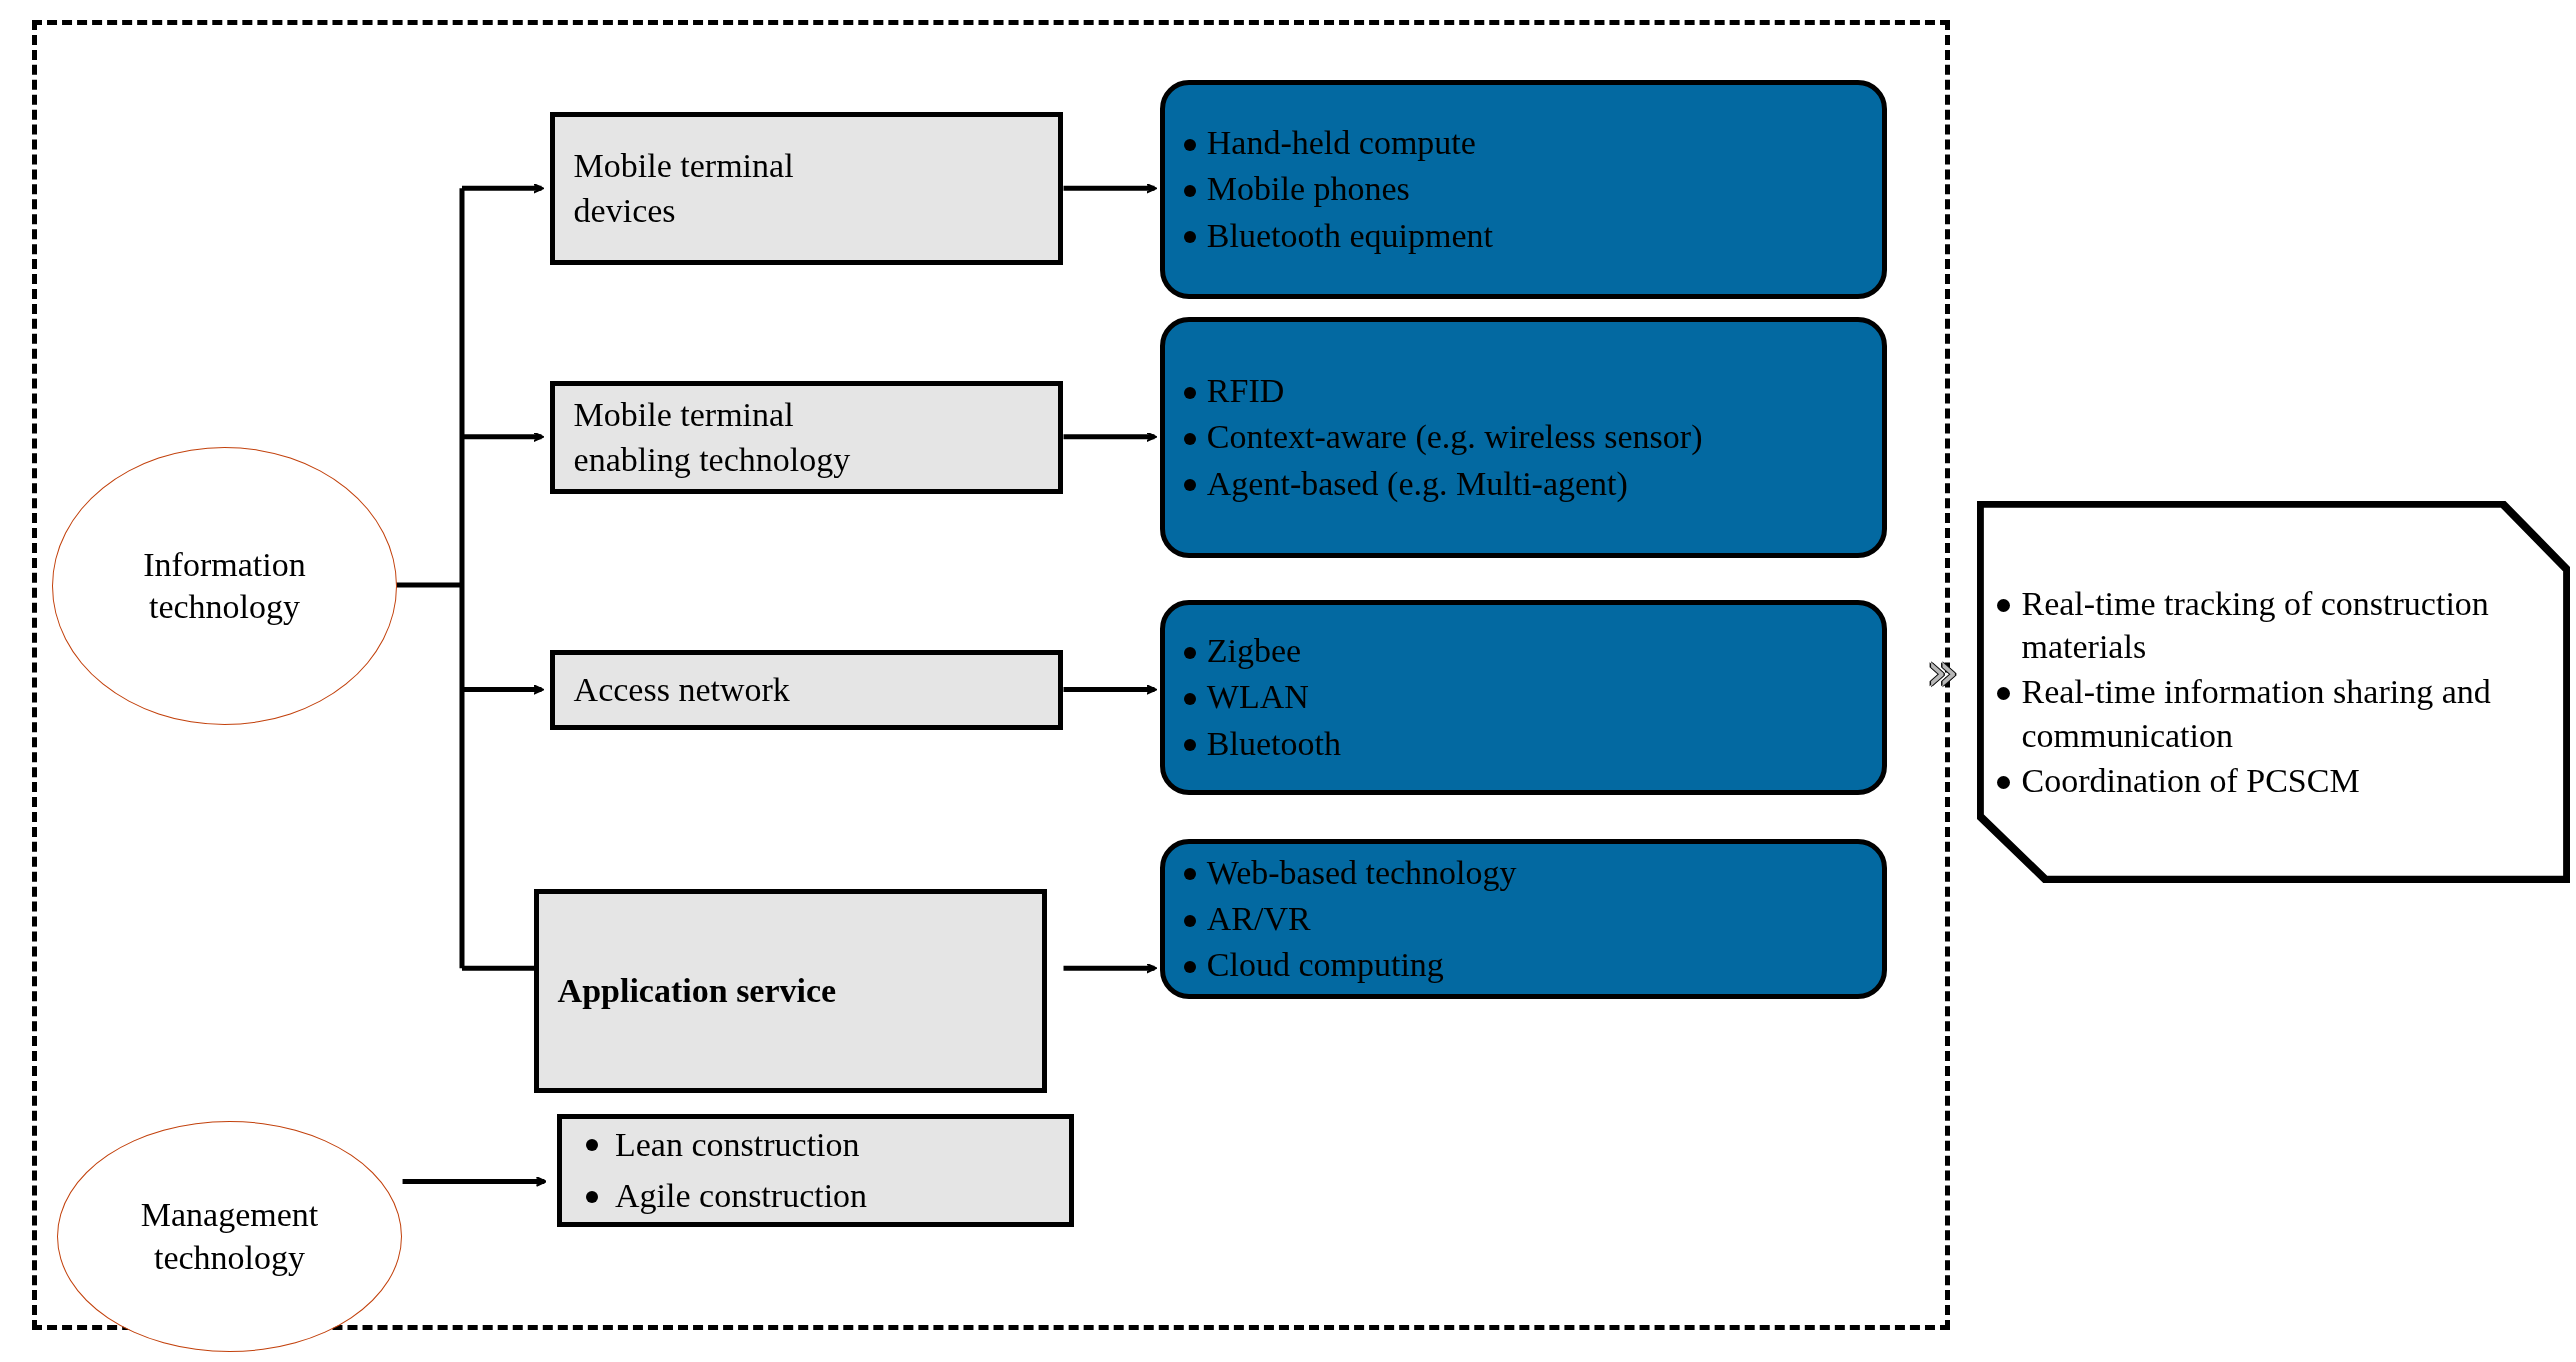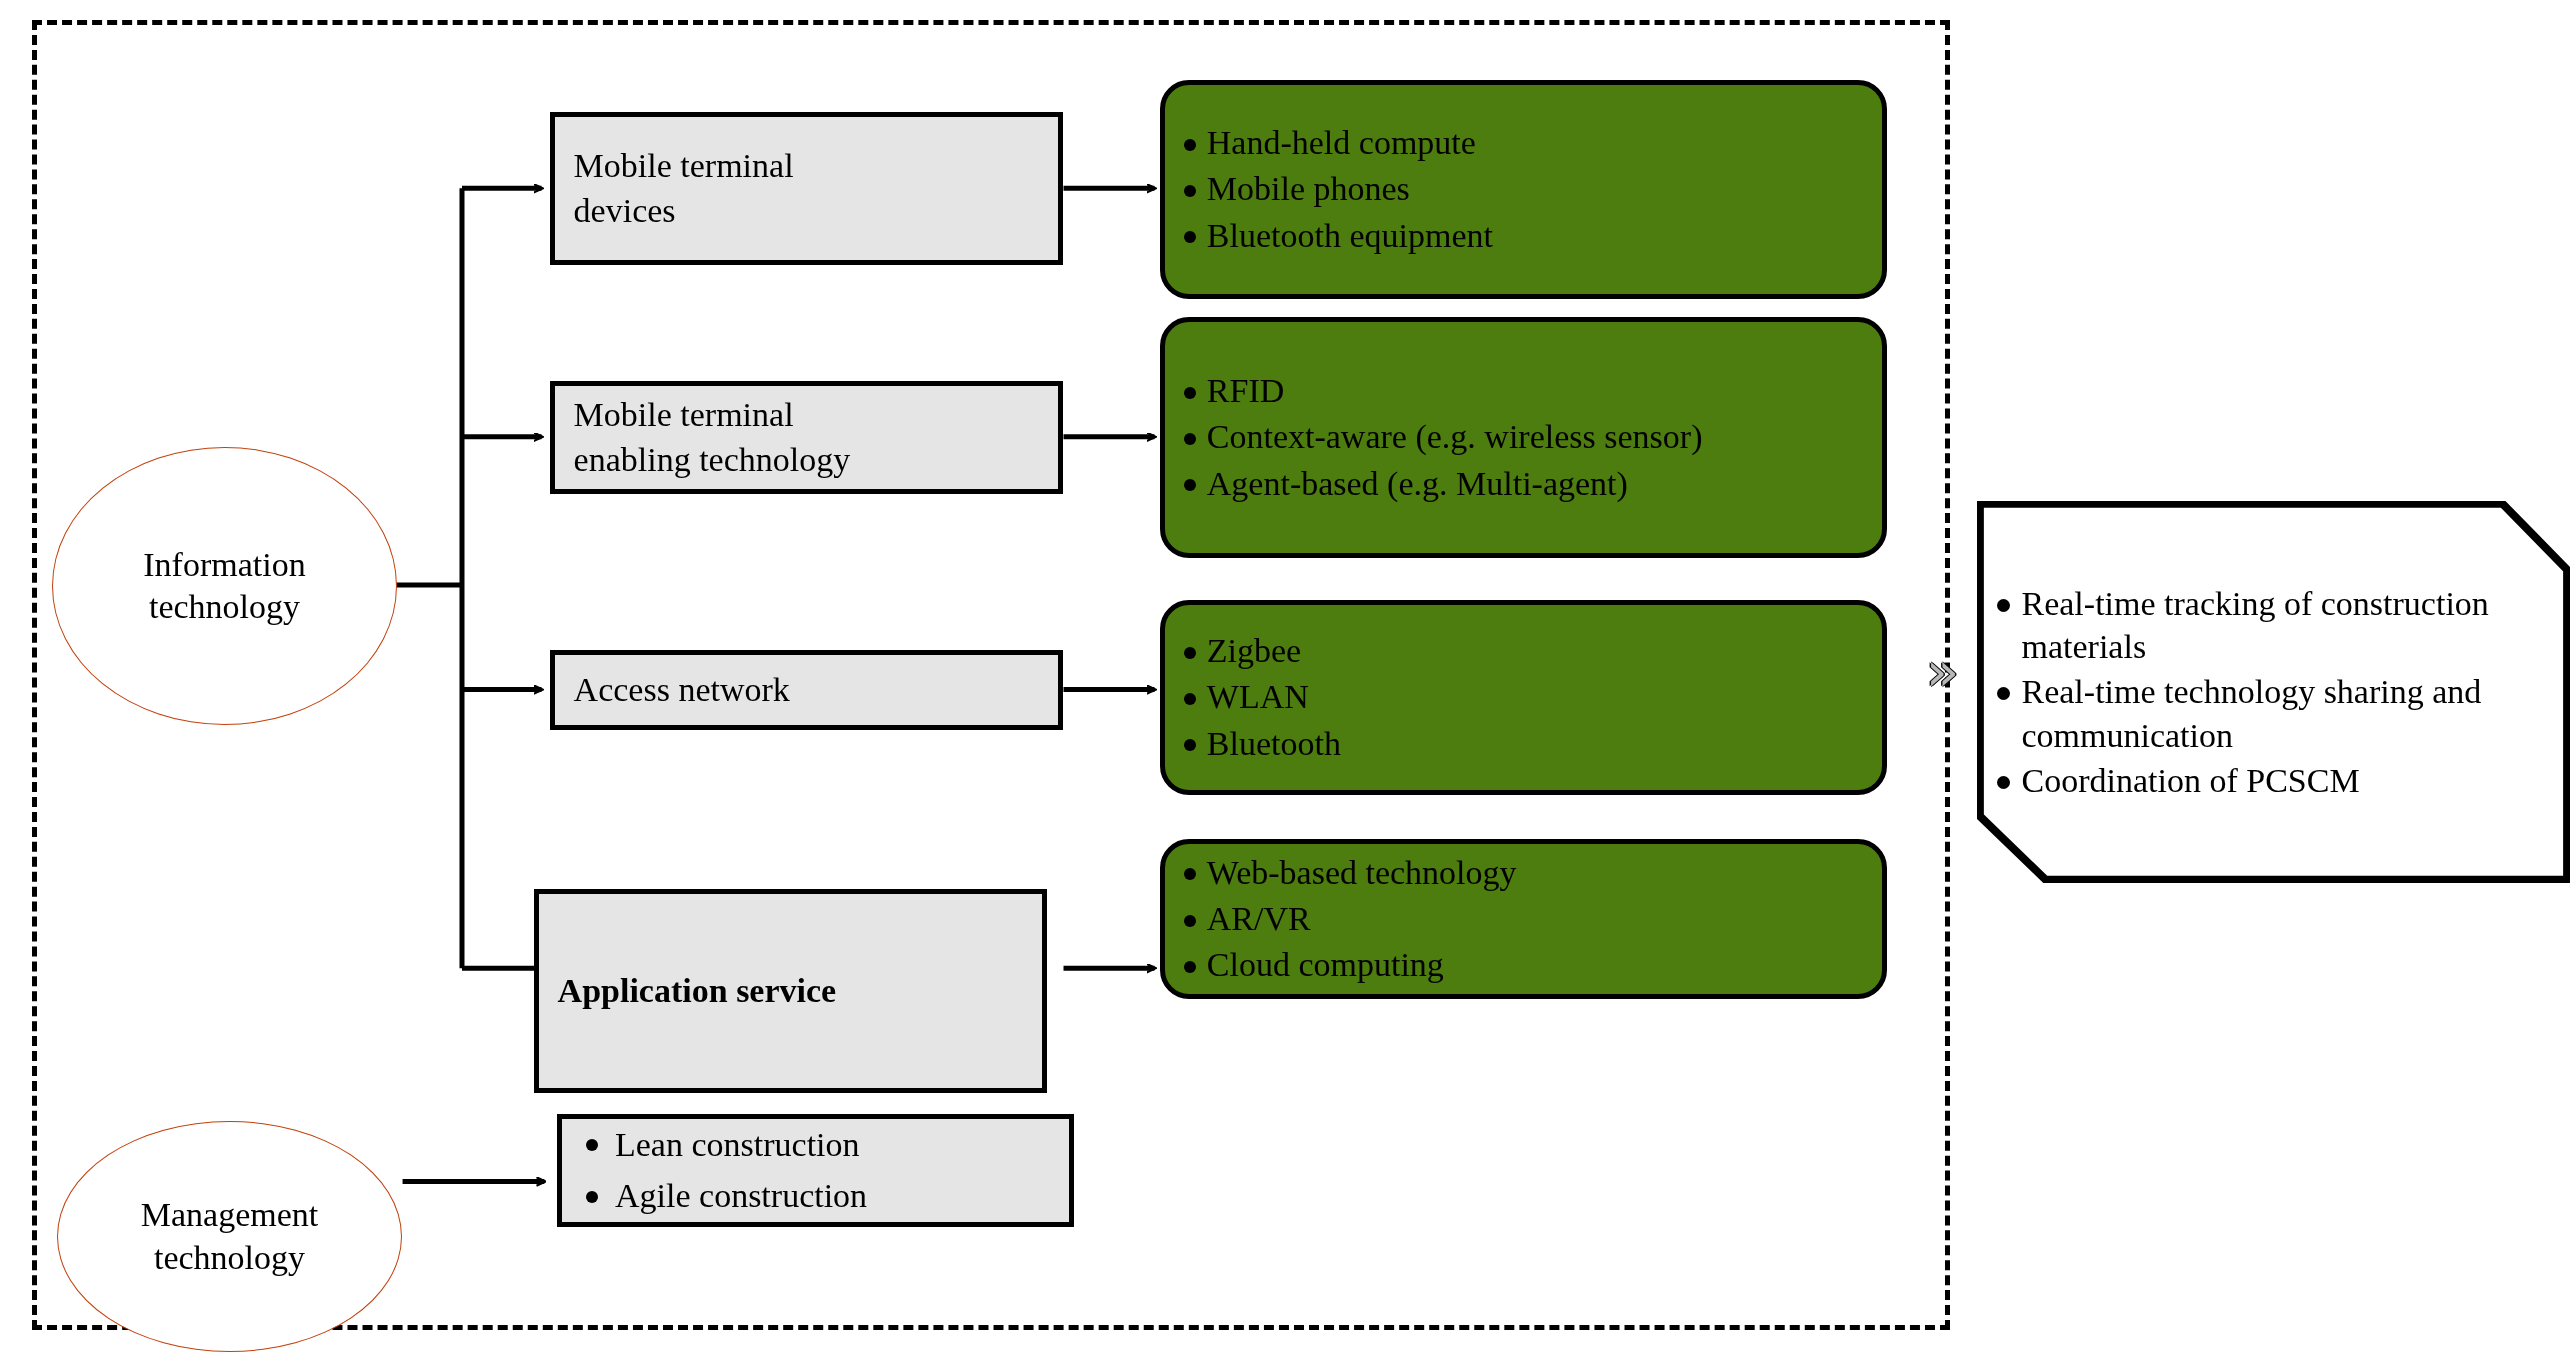--- a/index.html
+++ b/index.html
@@ -38,21 +38,21 @@
     display:flex;align-items:center;
     line-height:1.3;
   }
   .rect-box .rb-text{padding-left:18.6px;padding-right:10px;}
 
   
   .round-box{
     position:absolute;
     border:5px solid #000;
     border-radius:29px;
-    background:#4d7c0f;
+    background:#0369a1;
     box-sizing:border-box;
     display:flex;align-items:center;
   }
   .round-box ul{
     list-style:none;
     margin:0;padding:0 14.3px 0 15.8px;
     width:100%;
   }
   .round-box li{
     position:relative;
@@ -215,20 +215,20 @@
 
   <div class="chevron" style="left:1926px;top:645px;">»</div>
 
   <div class="callout">
     <svg class="co-shape" viewBox="0 0 828 533" preserveAspectRatio="none">
       <path d="M4,4 L734,4 L824,96 L824,529 L96,529 L4,440 Z" fill="#ffffff" stroke="#000000" stroke-width="8" vector-effect="non-scaling-stroke"></path>
     </svg>
     <div class="co-content t-callout">
       <ul>
         <li>Real-time tracking of construction materials</li>
-        <li>Real-time technology sharing and communication</li>
+        <li>Real-time information sharing and communication</li>
         <li>Coordination of PCSCM</li>
       </ul>
     </div>
   </div>
 
 </div>
 
 
 </body></html>

